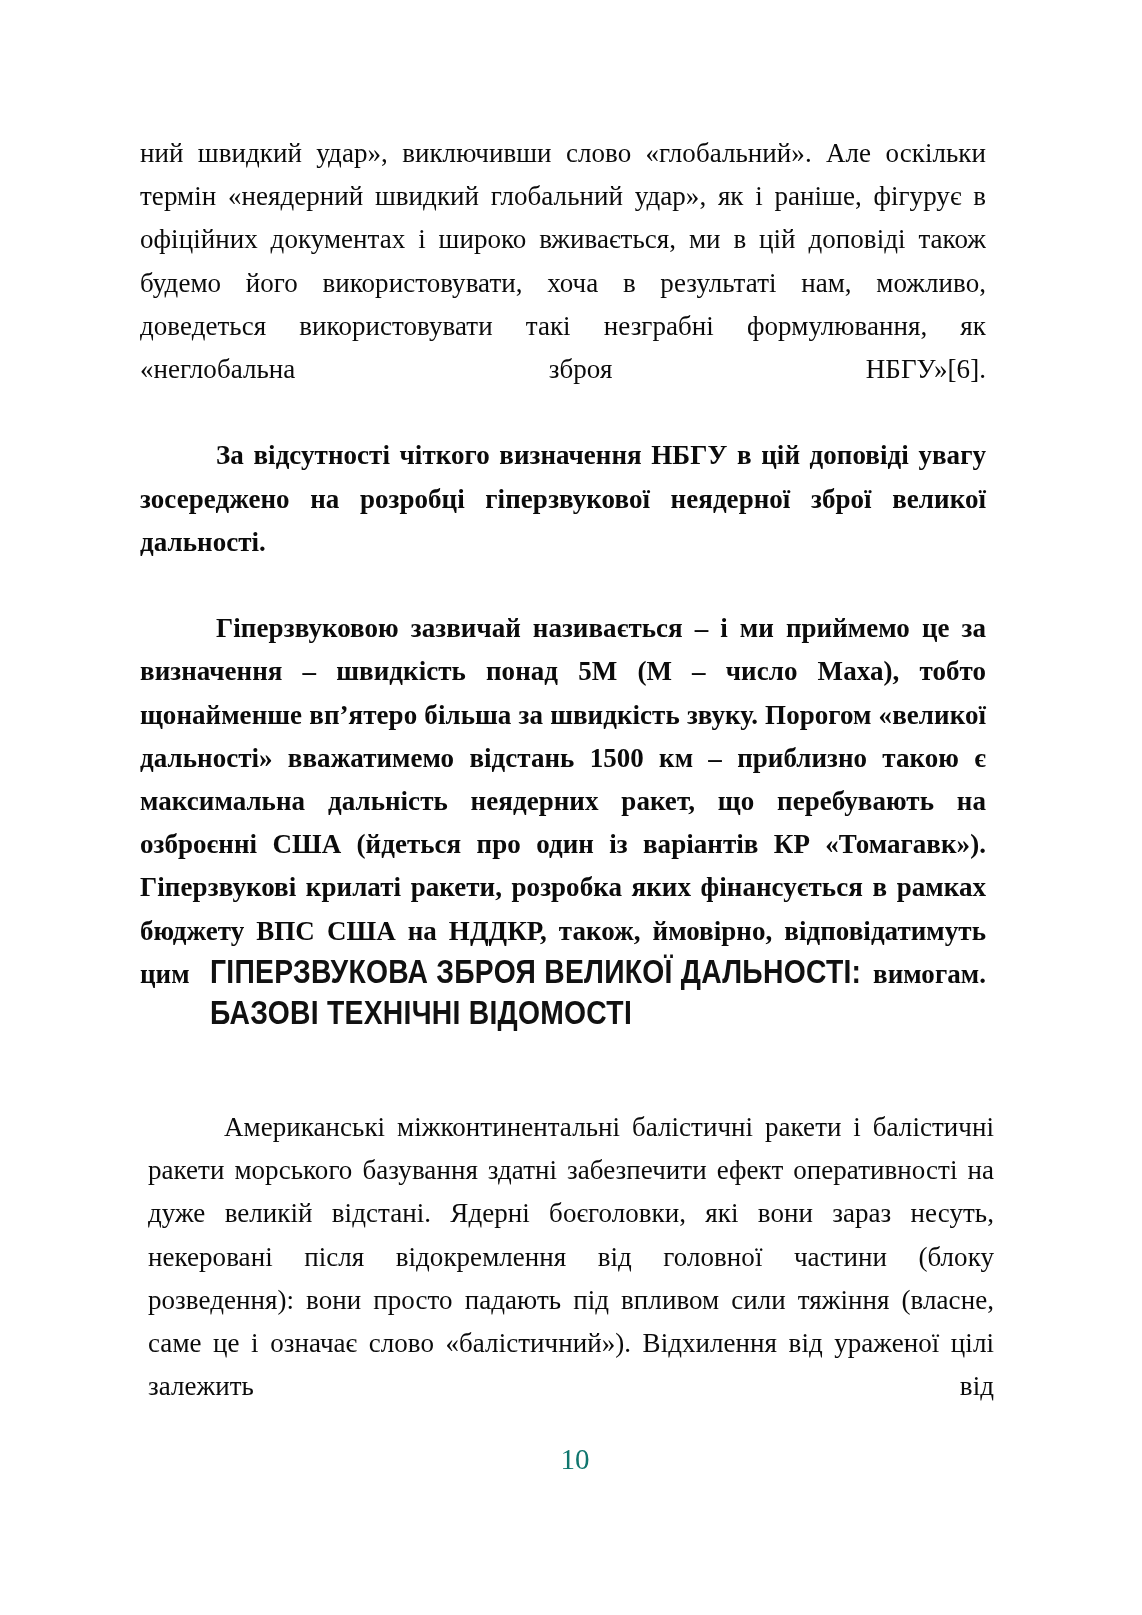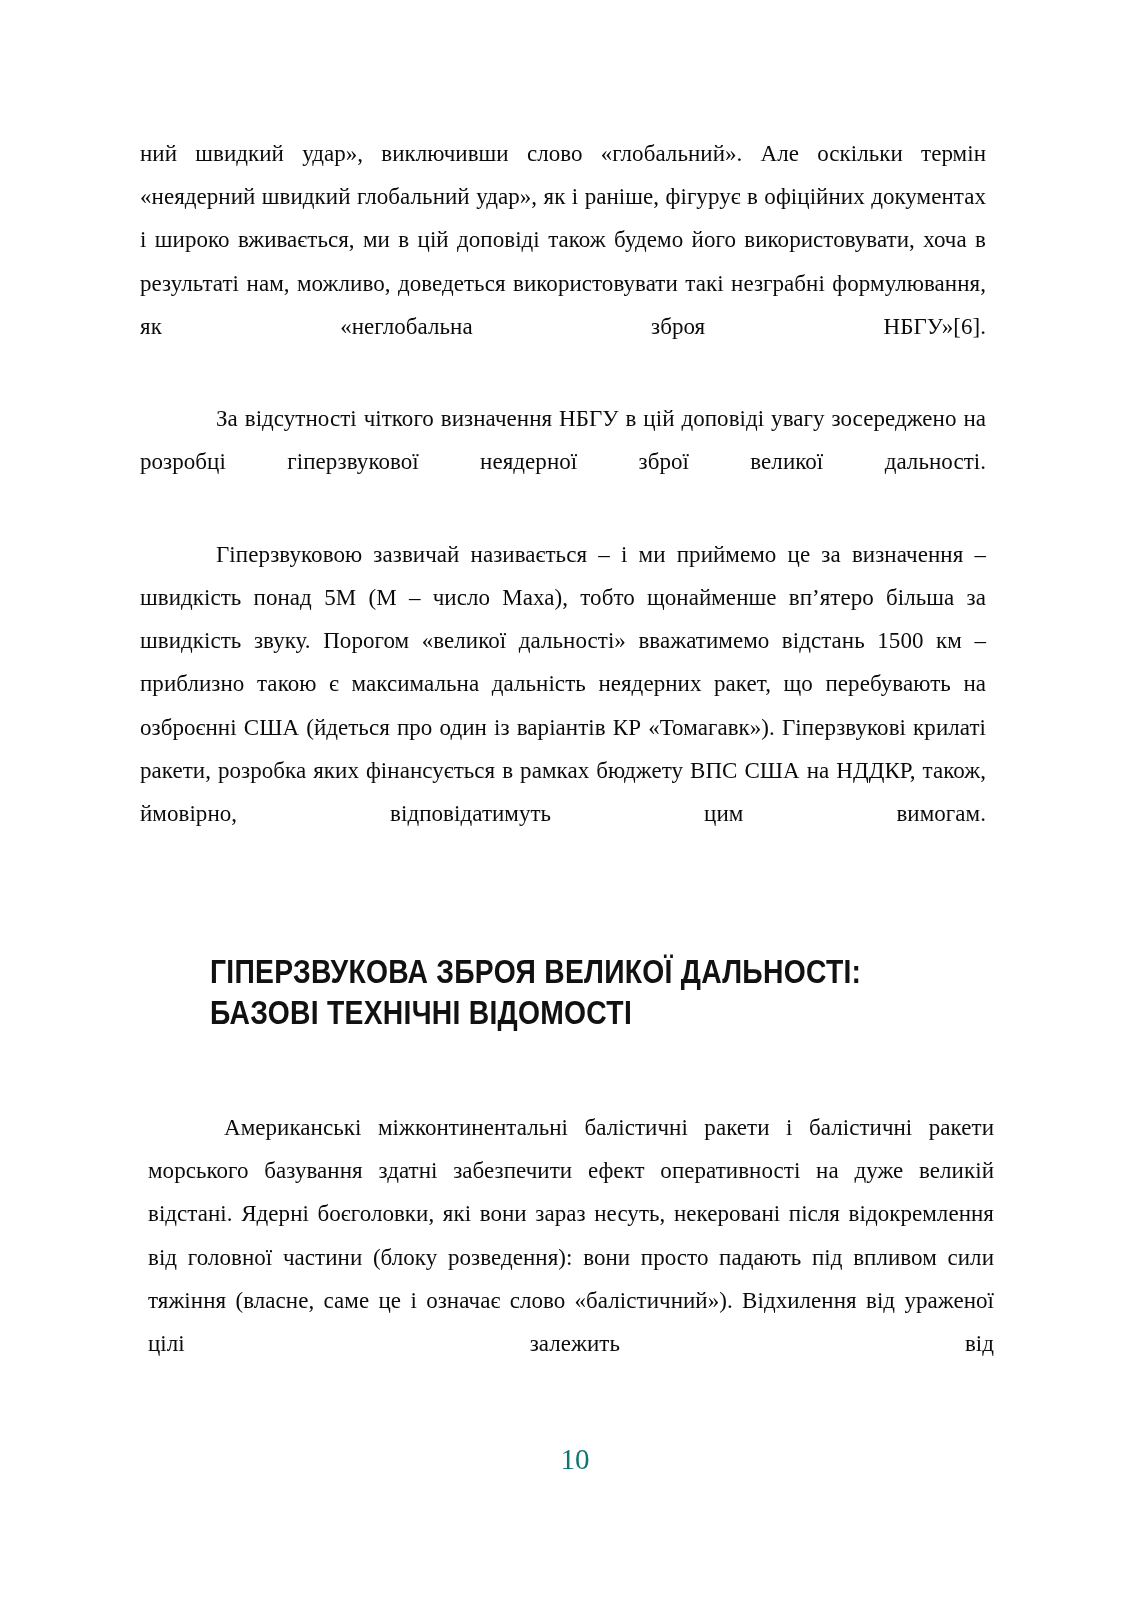--- a/index.html
+++ b/index.html
@@ -18,32 +18,33 @@
     color: #0b0b0b;
   }
   #textblock {
     position: absolute;
     left: 140px;
     top: 132px;
     width: 846px;
   }
   p.para {
     margin: 0;
-    font-size: 23px;
+    font-size: 27px;
     line-height: 43.2px;
     text-align: justify;
     text-justify: inter-word;
     text-indent: 76px;
     hyphens: manual;
     -webkit-hyphens: manual;
     letter-spacing: 0.05px;
     word-spacing: 0.2px;
   }
   p.para + p.para {
-    margin-top: 6px;
+    margin-top: 0px;
+    font-weight: bold;
   }
   p.para.gap-before {
     margin-top: 31px;
   }
   
   p.para::after {
     content: "";
     display: inline-block;
     width: 100%;
   }

